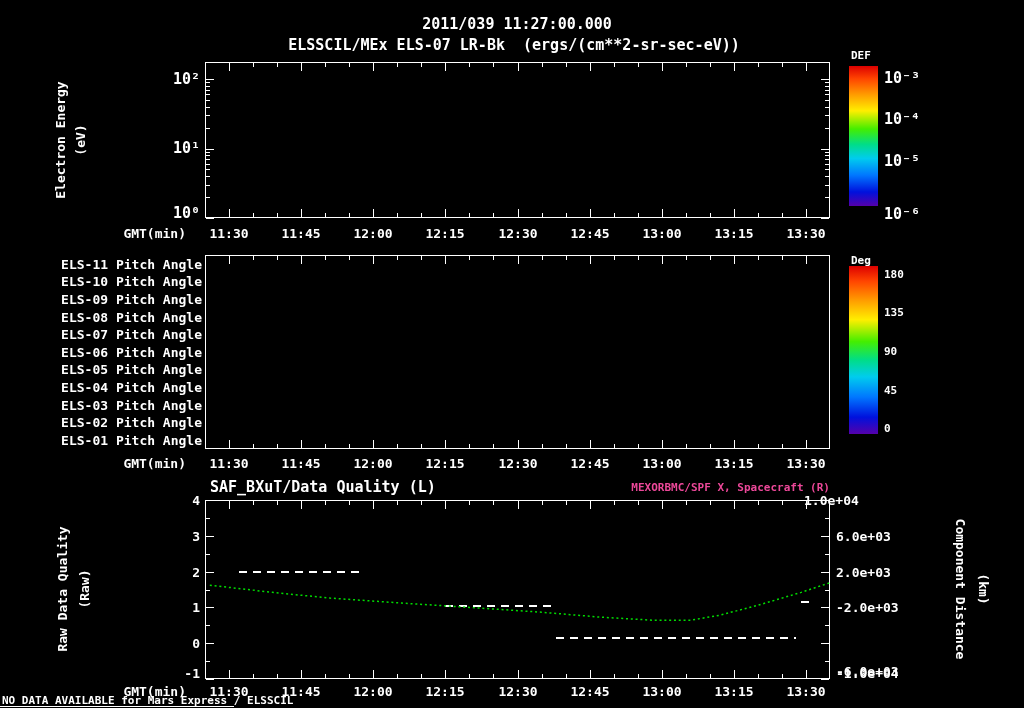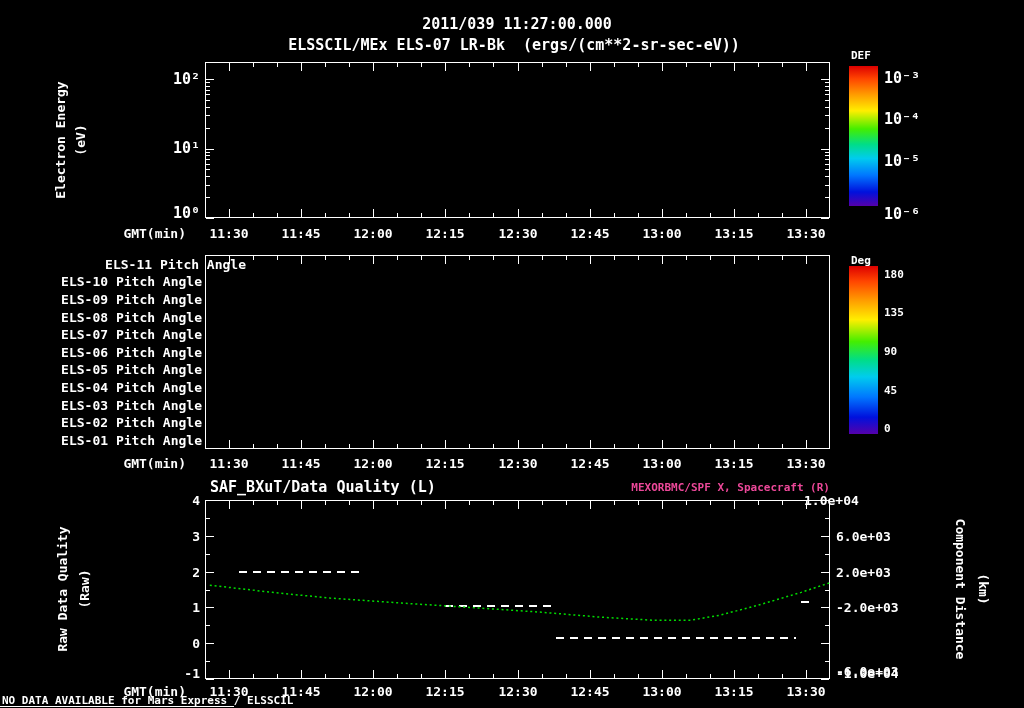--- a/index.html
+++ b/index.html
@@ -297,21 +297,21 @@
       <span class="lbl" style="left: 806px; top: 233px; transform: translate(-50%, -50%);">13:30</span>
       <span class="lbl" style="left: 806px; top: 463px; transform: translate(-50%, -50%);">13:30</span>
       <span class="lbl" style="left: 806px; top: 691px; transform: translate(-50%, -50%);">13:30</span>
       <span class="lbl f15" style="left: 200px; top: 79px; transform: translate(-100%, -50%);">10²</span>
       <span class="lbl f15" style="left: 200px; top: 148px; transform: translate(-100%, -50%);">10¹</span>
       <span class="lbl f15" style="left: 200px; top: 213px; transform: translate(-100%, -50%);">10⁰</span>
       <span class="lbl f15" style="left: 884px; top: 78px; transform: translate(0px, -50%); text-align: center;">10⁻³</span>
       <span class="lbl f15" style="left: 884px; top: 119px; transform: translate(0px, -50%);">10⁻⁴</span>
       <span class="lbl f15" style="left: 884px; top: 161px; transform: translate(0px, -50%);">10⁻⁵</span>
       <span class="lbl f15" style="left: 884px; top: 202px; transform: translate(0px, -50%); margin-top: 12px;">10⁻⁶</span>
-      <span class="lbl" style="left: 202px; top: 264px; transform: translate(-100%, -50%); margin-left: 44px;">ELS-11 Pitch Angle</span>
+      <span class="lbl" style="left: 202px; top: 264px; transform: translate(-100%, -50%);">ELS-11 Pitch Angle</span>
       <span class="lbl" style="left: 202px; top: 281px; transform: translate(-100%, -50%);">ELS-10 Pitch Angle</span>
       <span class="lbl" style="left: 202px; top: 299px; transform: translate(-100%, -50%);">ELS-09 Pitch Angle</span>
       <span class="lbl" style="left: 202px; top: 317px; transform: translate(-100%, -50%);">ELS-08 Pitch Angle</span>
       <span class="lbl" style="left: 202px; top: 334px; transform: translate(-100%, -50%);">ELS-07 Pitch Angle</span>
       <span class="lbl" style="left: 202px; top: 352px; transform: translate(-100%, -50%);">ELS-06 Pitch Angle</span>
       <span class="lbl" style="left: 202px; top: 369px; transform: translate(-100%, -50%);">ELS-05 Pitch Angle</span>
       <span class="lbl" style="left: 202px; top: 387px; transform: translate(-100%, -50%);">ELS-04 Pitch Angle</span>
       <span class="lbl" style="left: 202px; top: 405px; transform: translate(-100%, -50%);">ELS-03 Pitch Angle</span>
       <span class="lbl" style="left: 202px; top: 422px; transform: translate(-100%, -50%);">ELS-02 Pitch Angle</span>
       <span class="lbl" style="left: 202px; top: 440px; transform: translate(-100%, -50%);">ELS-01 Pitch Angle</span>

